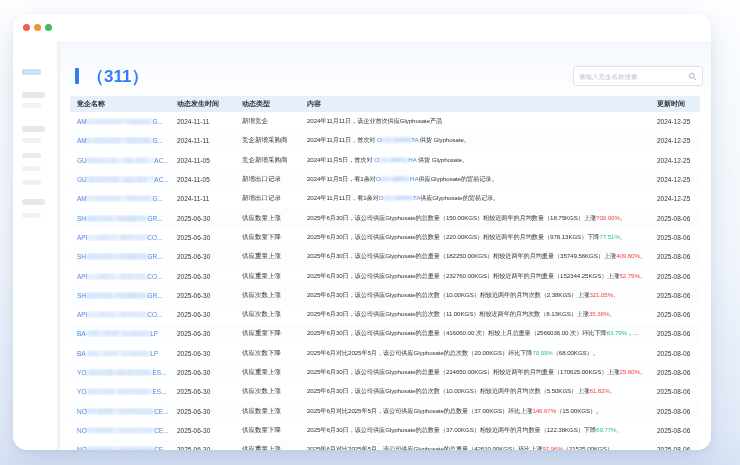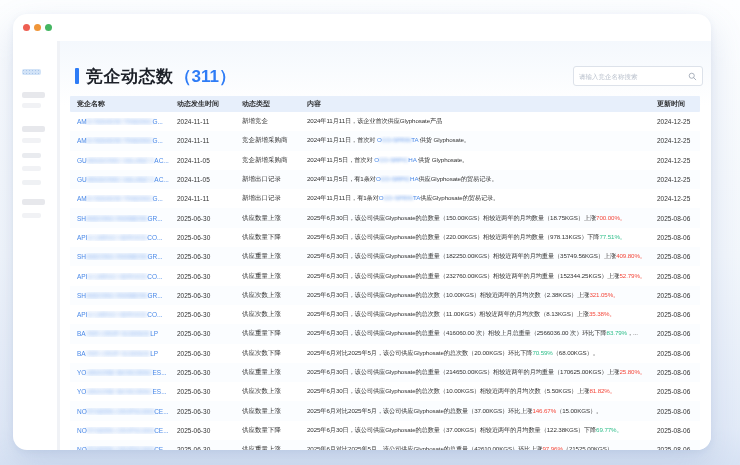--- a/index.html
+++ b/index.html
@@ -82,21 +82,20 @@
       <div class="sk" style="top:125px;width:19px;height:5px;background:#f1f2f5;"></div>
       <div class="sk" style="top:139px;width:19px;height:5px;background:#eff1f4;"></div>
       <div class="sk" style="top:158px;width:23px;height:6px;background:#e7e8ec;"></div>
       <div class="sk" style="top:172px;width:19px;height:5px;background:#f1f2f5;"></div>
     </div>
 
     <div class="main">
 
       <div class="title-row">
         <div class="accent-bar"></div>
-        <span class="page-title">竞企动态数</span>
         <span class="page-count">（311）</span>
         <div class="spacer"></div>
         <div class="search-box">
           <input type="text" placeholder="请输入竞企名称搜索" style="">
           <svg class="search-icon" viewBox="0 0 12 12">
             <circle cx="5" cy="5" r="3.4" fill="none" stroke="#9aa3b0" stroke-width="1.1"></circle>
             <line x1="7.6" y1="7.6" x2="10.4" y2="10.4" stroke="#9aa3b0" stroke-width="1.1" stroke-linecap="round"></line>
           </svg>
         </div>
       </div>

